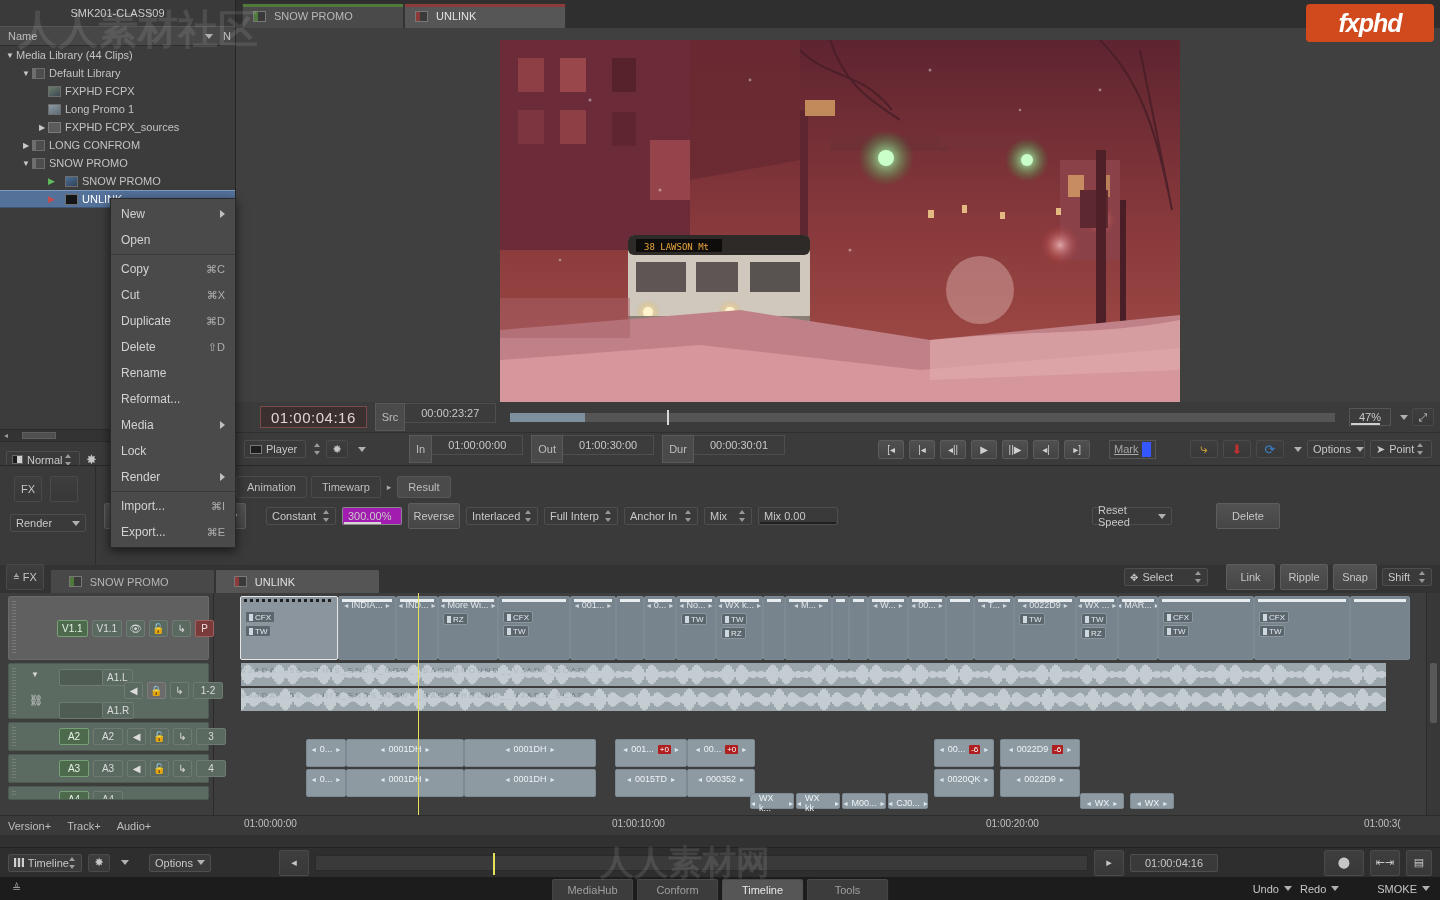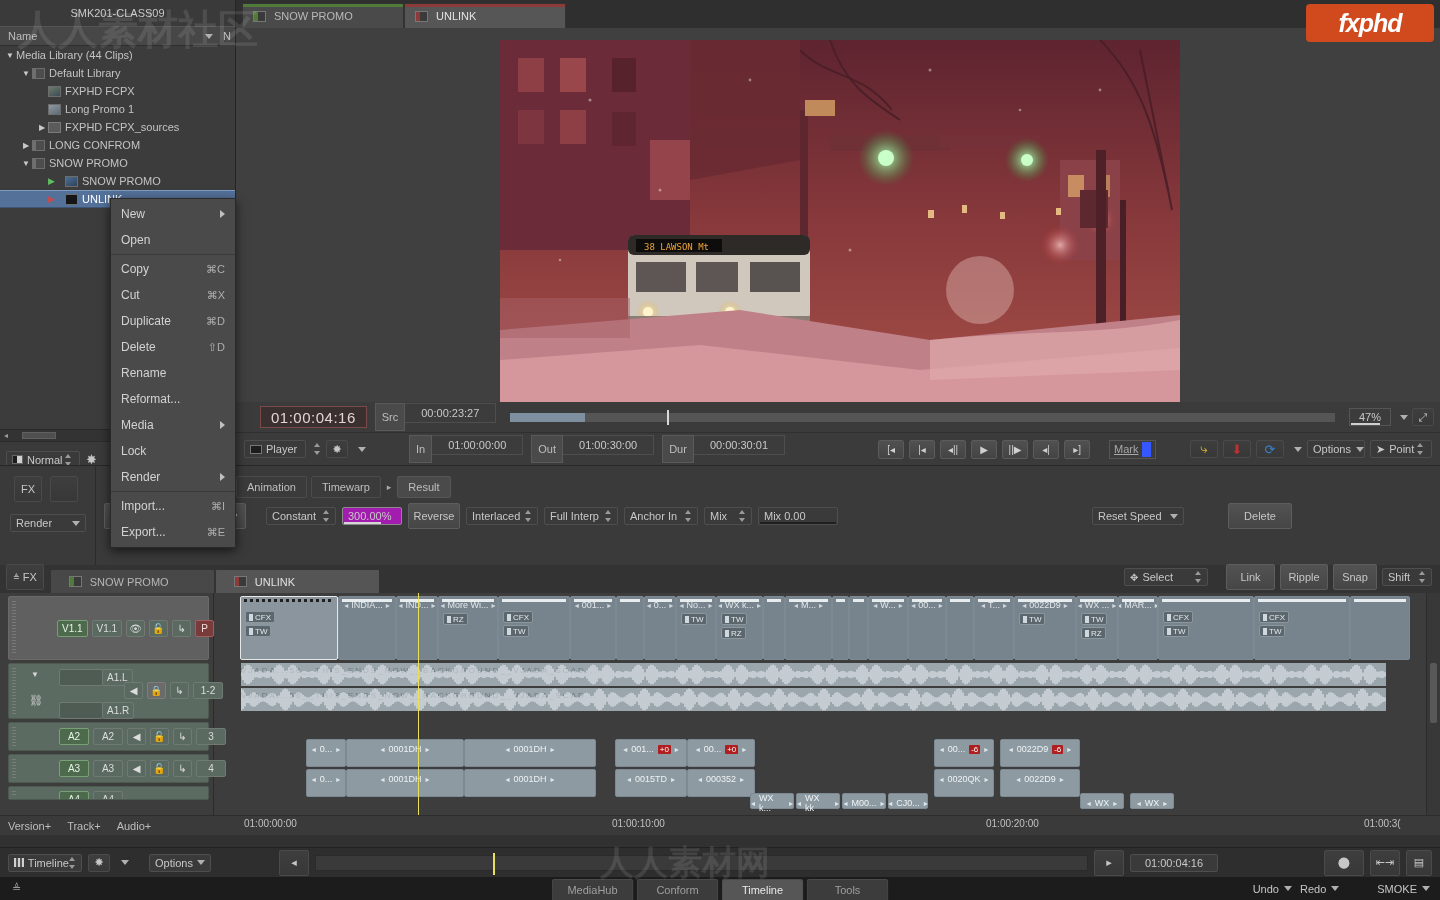--- a/index.html
+++ b/index.html
@@ -532,21 +532,21 @@
           <span class="spin" style="margin-left:auto;"></span>
         </span>
         <span class="fld" style="width:48px;">
           <span>Mix</span>
           <span class="spin" style="margin-left:auto;"></span>
         </span>
         <span class="fld" style="width:80px;background:#3a3a3a;position:relative;">
           <span>Mix 0.00</span>
           <i style="position:absolute;left:1px;right:1px;bottom:0;height:2px;background:#1f1f1f;"></i>
         </span>
-        <span class="fld" style="width:92px;margin-left:248px;">
+        <span class="fld" style="width:80px;margin-left:248px;">
           <span>Reset Speed</span>
           <span class="caret" style="margin-left:auto;"></span>
         </span>
         <span class="btn" style="width:64px;margin-left:38px;">Delete</span>
       </div>
     </div>
   </div>
 
   <div class="tlbar">
     <span class="btn dark" style="height:20px;margin:0 6px 3px 6px;">

